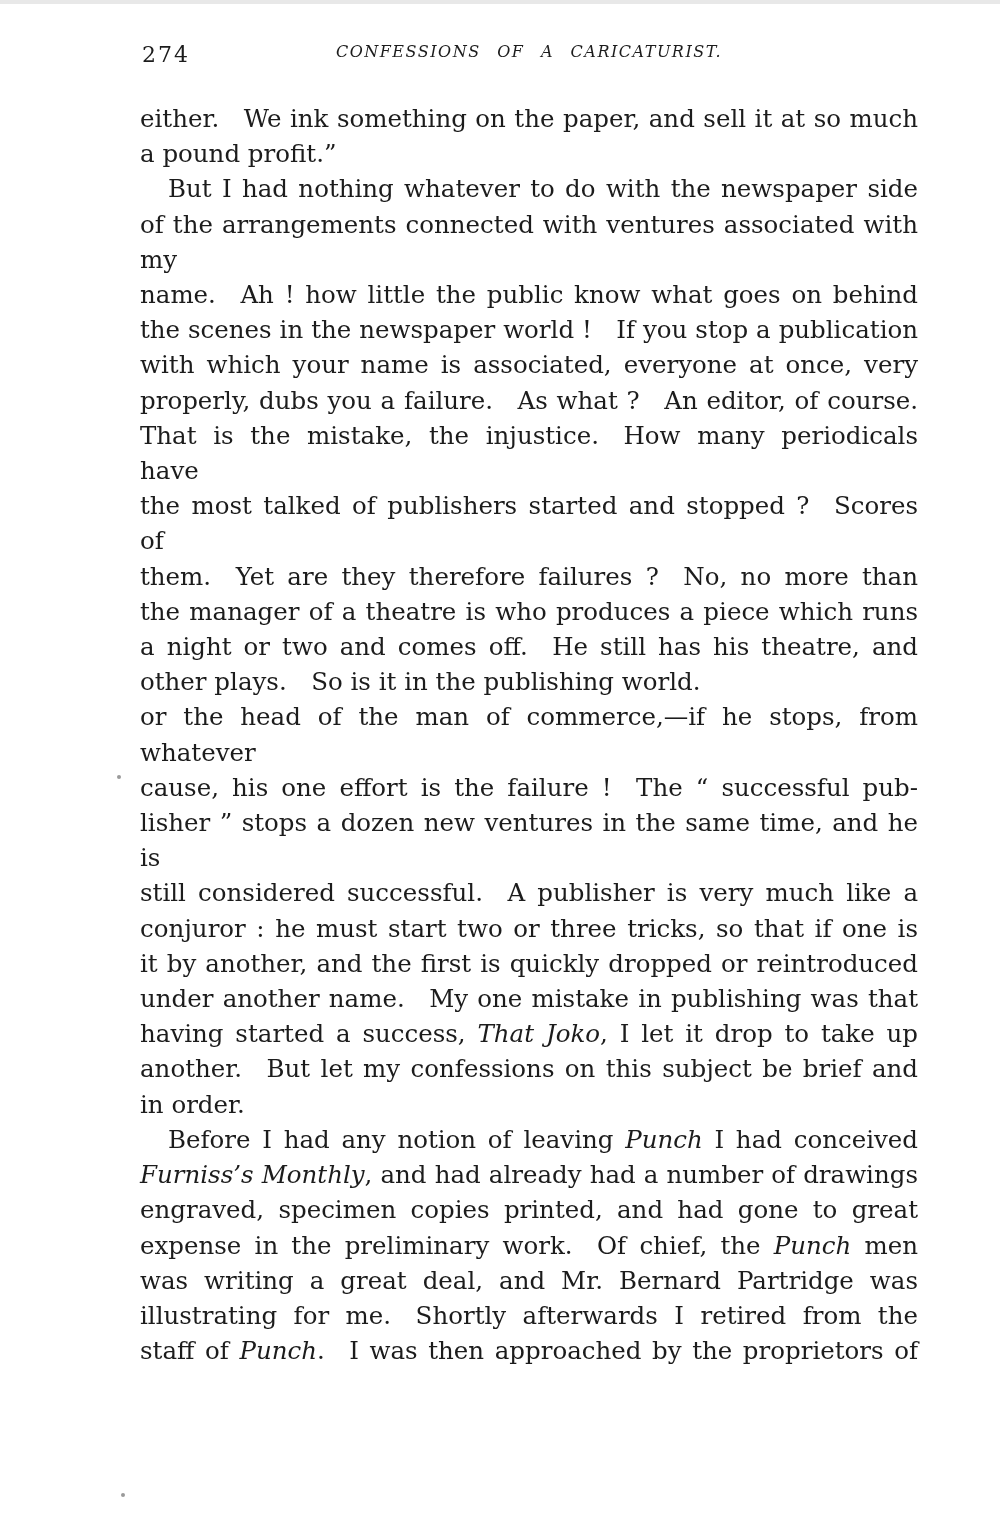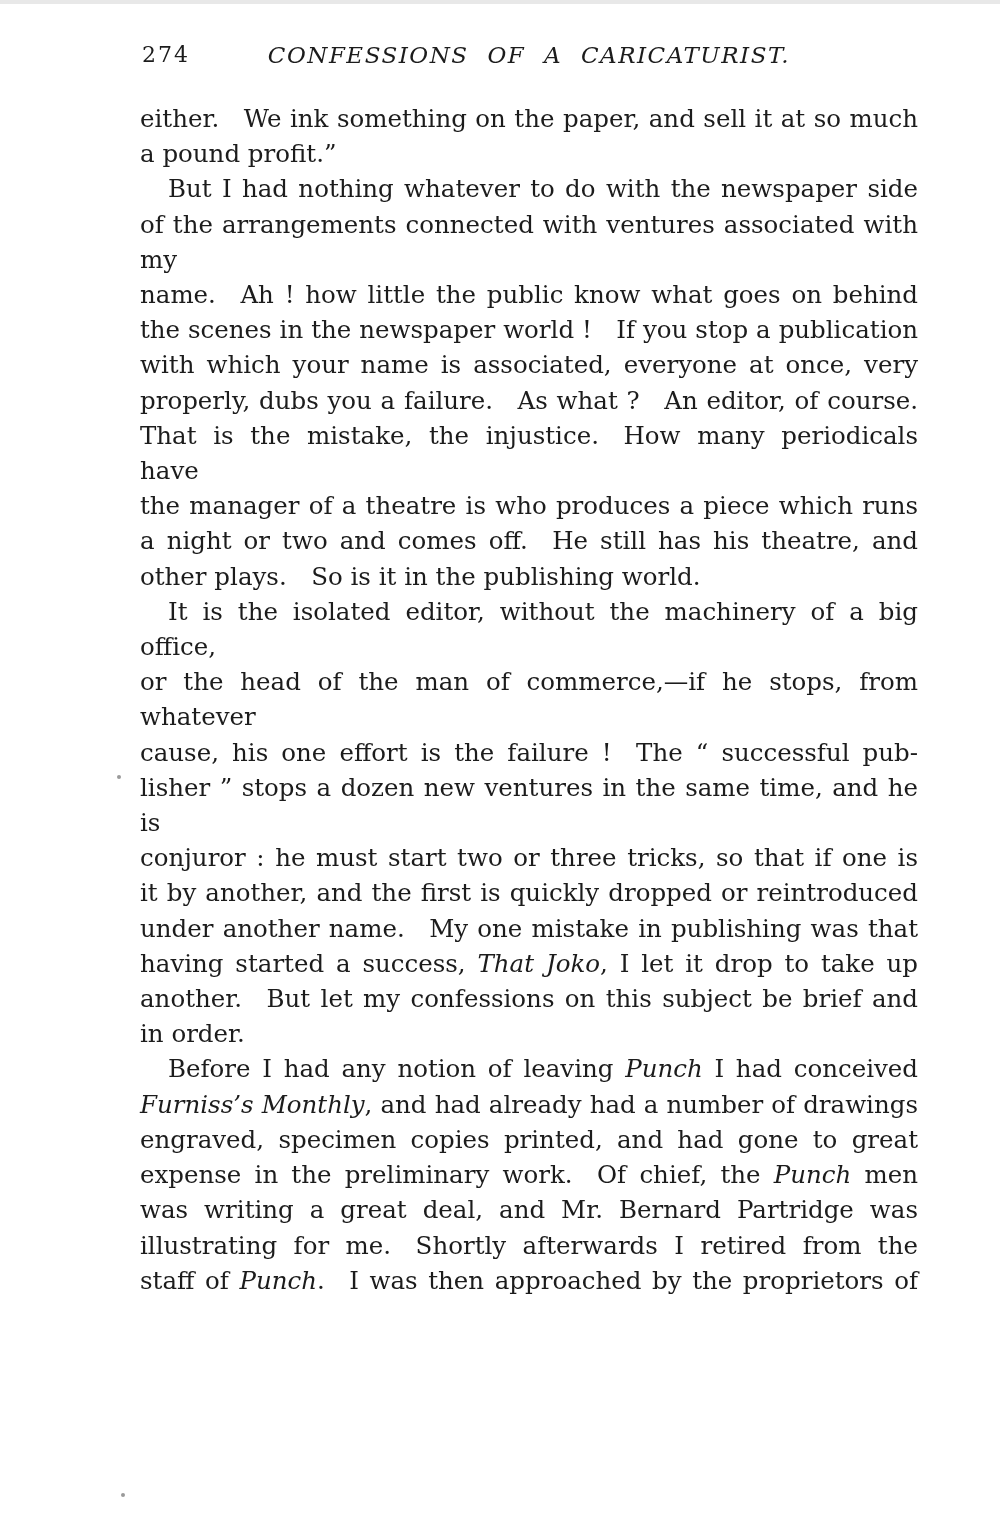--- a/index.html
+++ b/index.html
@@ -27,21 +27,21 @@
     font-size: 22px;
     letter-spacing: 2px;
   }
   .running-title {
     position: absolute;
     left: 0;
     right: 0;
     top: 2px;
     text-align: center;
     font-style: italic;
-    font-size: 23px;
+    font-size: 16px;
     letter-spacing: 1.5px;
     word-spacing: 10px;
     white-space: nowrap;
   }
   .text-body {
     position: absolute;
     top: 97px;
     left: 140px;
     width: 778px;
     font-size: 24.5px;
@@ -80,29 +80,31 @@
         <div class="line last"><span>a pound profit.”</span></div>
       </div>
       <div class="paragraph">
         <div class="line indent"><span>But I had nothing whatever to do with the newspaper side</span></div>
         <div class="line"><span>of the arrangements connected with ventures associated with my</span></div>
         <div class="line"><span>name.  Ah ! how little the public know what goes on behind</span></div>
         <div class="line"><span>the scenes in the newspaper world !  If you stop a publication</span></div>
         <div class="line"><span>with which your name is associated, everyone at once, very</span></div>
         <div class="line"><span>properly, dubs you a failure.  As what ?  An editor, of course.</span></div>
         <div class="line"><span>That is the mistake, the injustice.  How many periodicals have</span></div>
+        <div class="line"><span>the most talked of publishers started and stopped ?  Scores of</span></div>
+        <div class="line"><span>them.  Yet are they therefore failures ?  No, no more than</span></div>
         <div class="line"><span>the manager of a theatre is who produces a piece which runs</span></div>
         <div class="line"><span>a night or two and comes off.  He still has his theatre, and</span></div>
         <div class="line last"><span>other plays.  So is it in the publishing world.</span></div>
       </div>
       <div class="paragraph">
-        <div class="line indent"><span>It is the isolated editor, without the machinery of a big office,</span></div>
         <div class="line"><span>or the head of the man of commerce,—if he stops, from whatever</span></div>
         <div class="line"><span>cause, his one effort is the failure !  The “ successful pub-</span></div>
         <div class="line"><span>lisher ” stops a dozen new ventures in the same time, and he is</span></div>
+        <div class="line"><span>still considered successful.  A publisher is very much like a</span></div>
         <div class="line"><span>conjuror : he must start two or three tricks, so that if one is</span></div>
         <div class="line"><span>it by another, and the first is quickly dropped or reintroduced</span></div>
         <div class="line"><span>under another name.  My one mistake in publishing was that</span></div>
         <div class="line"><span>having started a success, </span><span class="it">That Joko</span><span>, I let it drop to take up</span></div>
         <div class="line"><span>another.  But let my confessions on this subject be brief and</span></div>
         <div class="line last"><span>in order.</span></div>
       </div>
       <div class="paragraph">
         <div class="line indent"><span>Before I had any notion of leaving </span><span class="it">Punch</span><span> I had conceived</span></div>
         <div class="line"><span class="it">Furniss’s Monthly</span><span>, and had already had a number of drawings</span></div>

